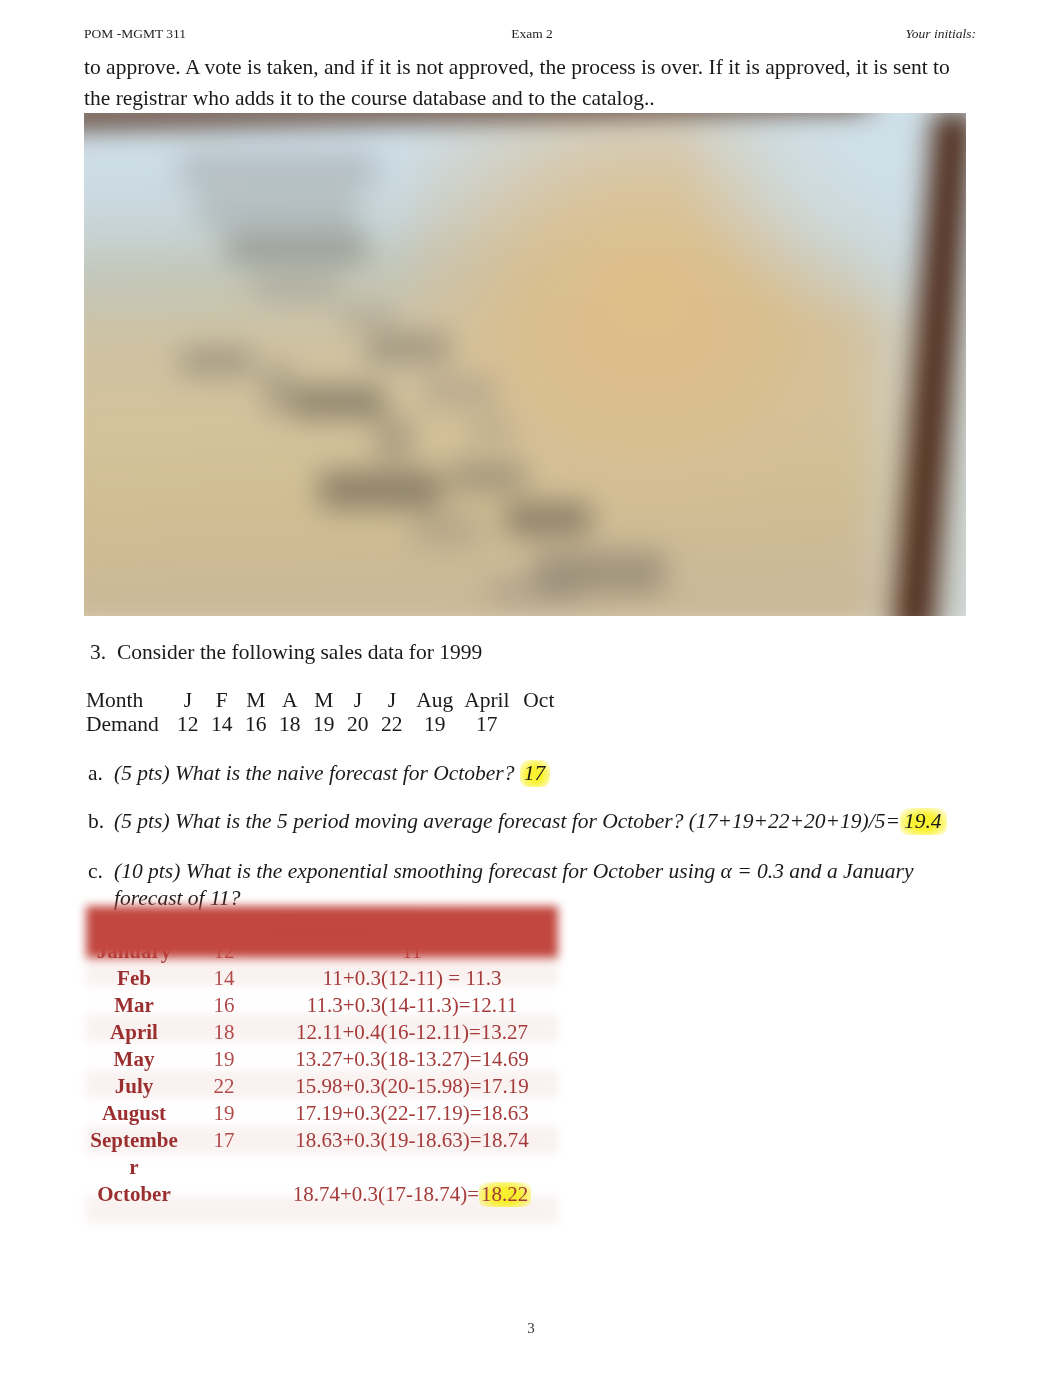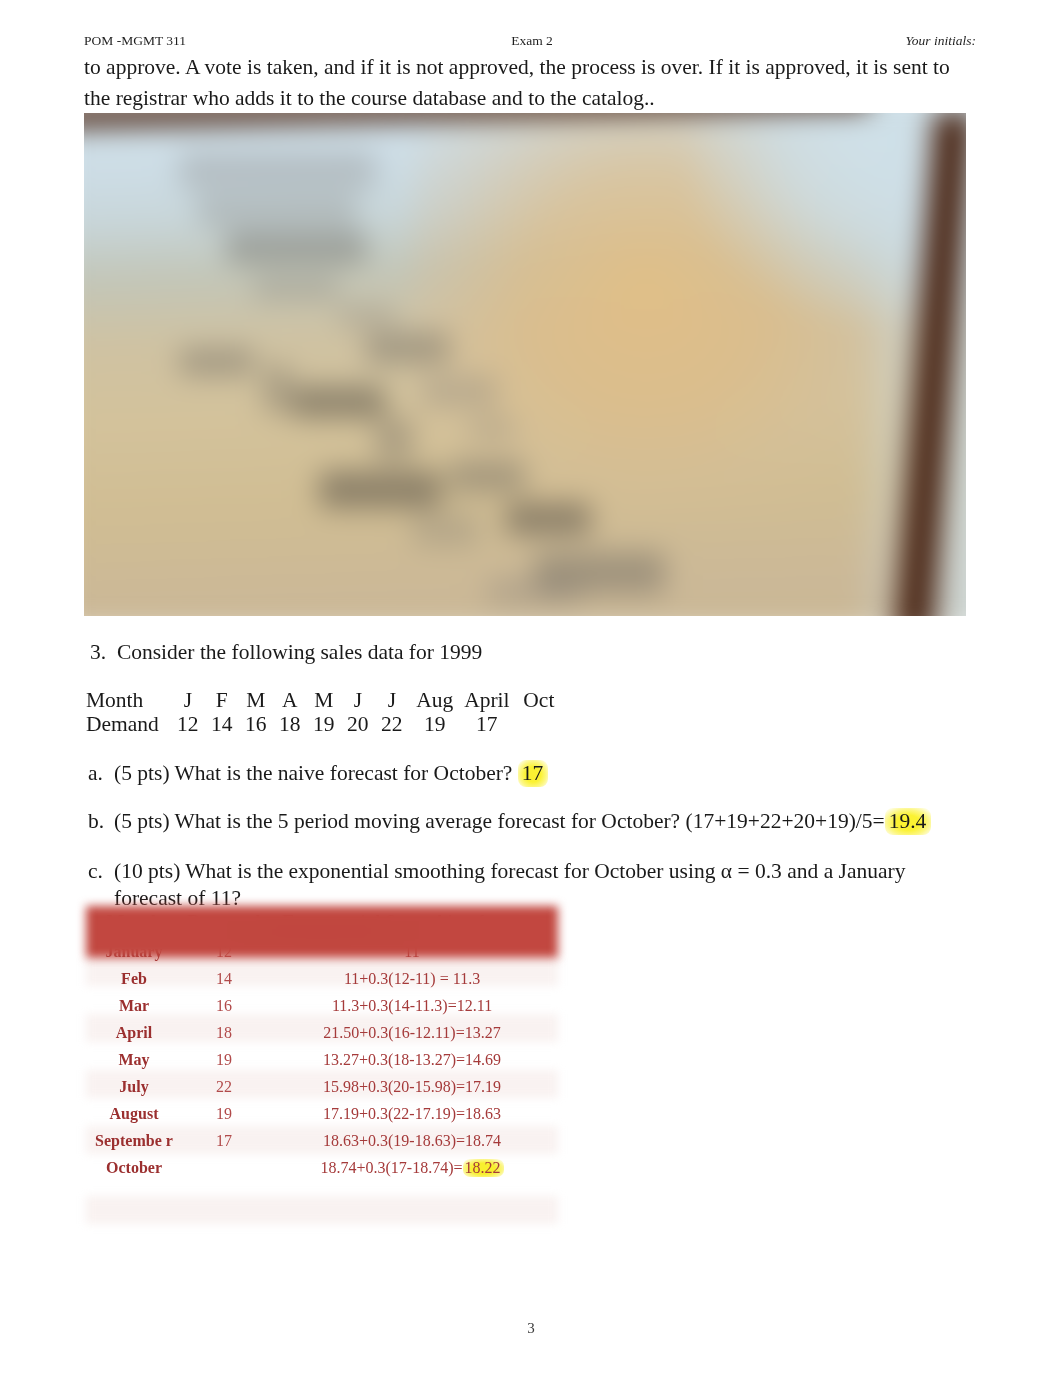--- a/index.html
+++ b/index.html
@@ -19,21 +19,21 @@
   .page {
     position: absolute;
     inset: 0;
     width: 1062px;
     height: 1376px;
   }
 
   
   .doc-header {
     position: absolute;
-    top: 33px;
+    top: 26px;
     left: 84px;
     width: 896px;
     height: 20px;
     font-size: 13.5px;
     color: #1f1f1f;
   }
   .doc-header .hdr-left {
     position: absolute;
     left: 0;
     top: 0;
@@ -208,20 +208,21 @@
     line-height: 27px;
   }
   .subq .letter {
     position: absolute;
     left: 0;
     top: 0;
   }
   .subq .txt {
     display: block;
     margin-left: 26px;
+    font-style: italic;
   }
   #subq-a { left: 88px; top: 760px; width: 880px; }
   #subq-b { left: 88px; top: 808px; width: 880px; }
   #subq-c { left: 88px; top: 858px; width: 880px; }
 
   .hl {
     background: radial-gradient(ellipse at 50% 54%,
       #fbf232 0%, #fbf232 36%, rgba(251,242,50,0.62) 62%,
       rgba(251,242,50,0.18) 84%, rgba(251,242,50,0) 100%);
     padding: 1px 5px 2px 4px;
@@ -266,21 +267,21 @@
     width: 472px;
     height: 52px;
     background:
       radial-gradient(ellipse 150% 160% at 50% 50%,
         #c1463f 0%, #c24840 52%, rgba(198,84,78,0.85) 72%,
         rgba(214,140,136,0.45) 88%, rgba(235,205,203,0.0) 100%);
     filter: blur(5px);
     z-index: 1;
   }
   .es-table td {
-    font-size: 16px;
+    font-size: 21px;
     line-height: 27px;
     text-align: center;
     color: #a33434;
     padding: 0 2px;
     vertical-align: top;
     background: transparent;
   }
   .es-table td.month {
     font-weight: bold;
     color: #9b2f2f;
@@ -446,21 +447,21 @@
           <td class="forecast">11+0.3(12-11) = 11.3</td>
         </tr>
         <tr>
           <td class="month">Mar</td>
           <td class="demand">16</td>
           <td class="forecast">11.3+0.3(14-11.3)=12.11</td>
         </tr>
         <tr>
           <td class="month">April</td>
           <td class="demand">18</td>
-          <td class="forecast">21.50+0.3(16-12.11)=13.27</td>
+          <td class="forecast">12.11+0.4(16-12.11)=13.27</td>
         </tr>
         <tr>
           <td class="month">May</td>
           <td class="demand">19</td>
           <td class="forecast">13.27+0.3(18-13.27)=14.69</td>
         </tr>
         <tr>
           <td class="month">July</td>
           <td class="demand">22</td>
           <td class="forecast">15.98+0.3(20-15.98)=17.19</td>

